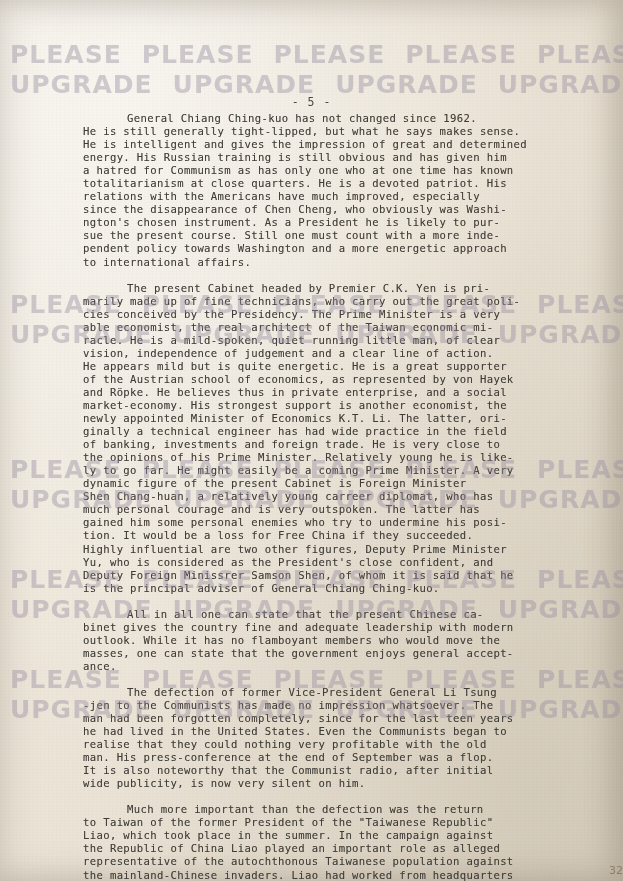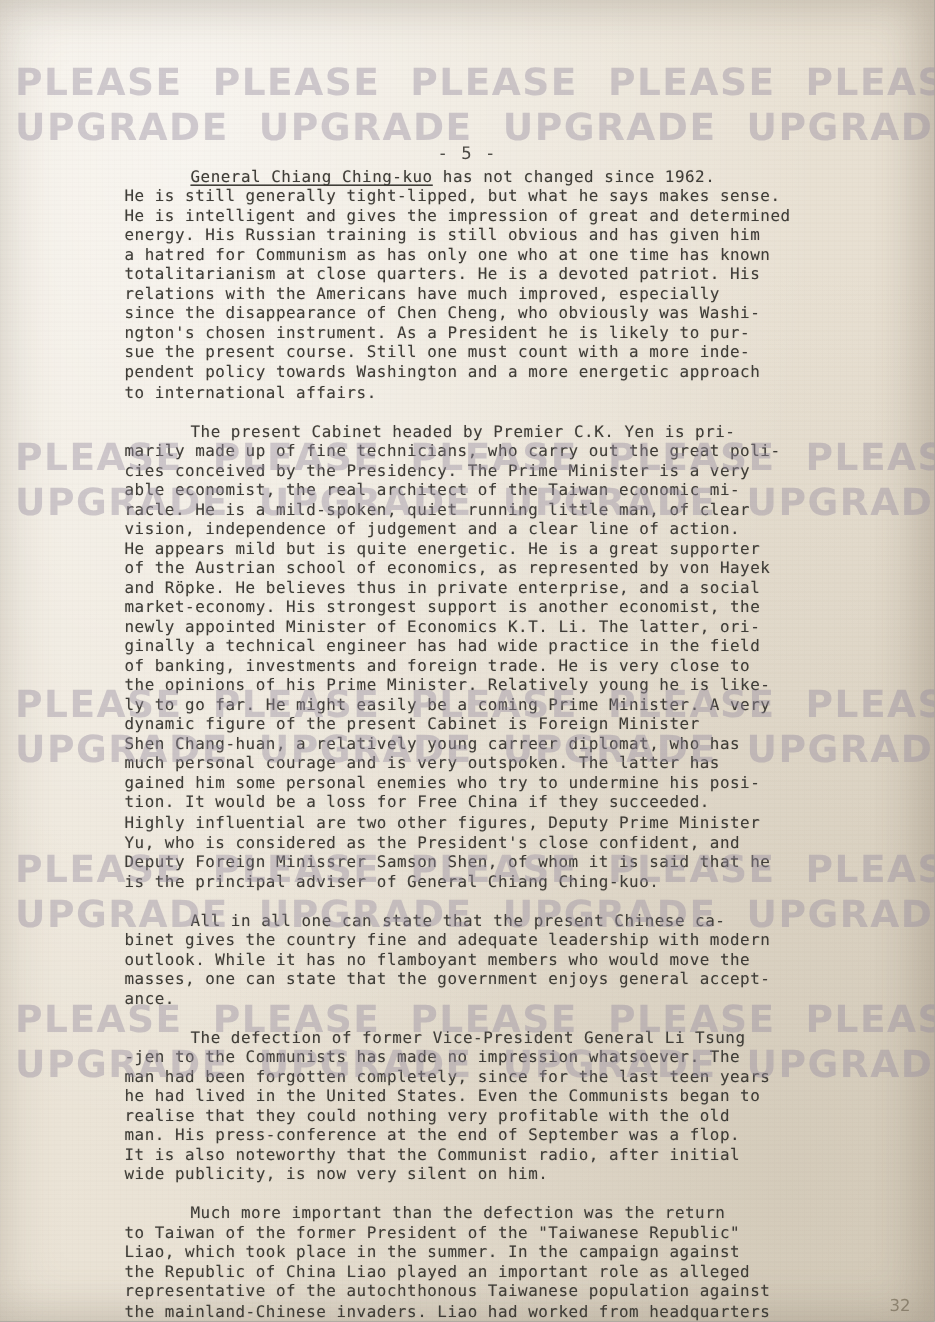--- a/index.html
+++ b/index.html
@@ -83,26 +83,26 @@
     left: 83px;
     top: 112px;
     width: 470px;
     font-size: 10.6px;
     line-height: 13.05px;
     color: #3f3d38;
     letter-spacing: 0.35px;
     text-shadow: 0 0 0.6px rgba(70,65,55,0.35);
   }
   .para { margin: 0 0 13px 0; white-space: pre-wrap; }
-  .u { text-decoration: underline; text-underline-offset: 1.5px; }
+  .u { text-underline-offset: 1.5px; }
   .indent { display: inline-block; width: 44px; }
 
   .corner-num {
     position: absolute;
-    right: 16px;
+    right: 0;
     bottom: 4px;
     font-family: "DejaVu Sans", "Liberation Sans", sans-serif;
     font-size: 11px;
     color: rgba(110,100,80,0.65);
     z-index: 6;
   }
 </style>
 </head>
 <body>
 

